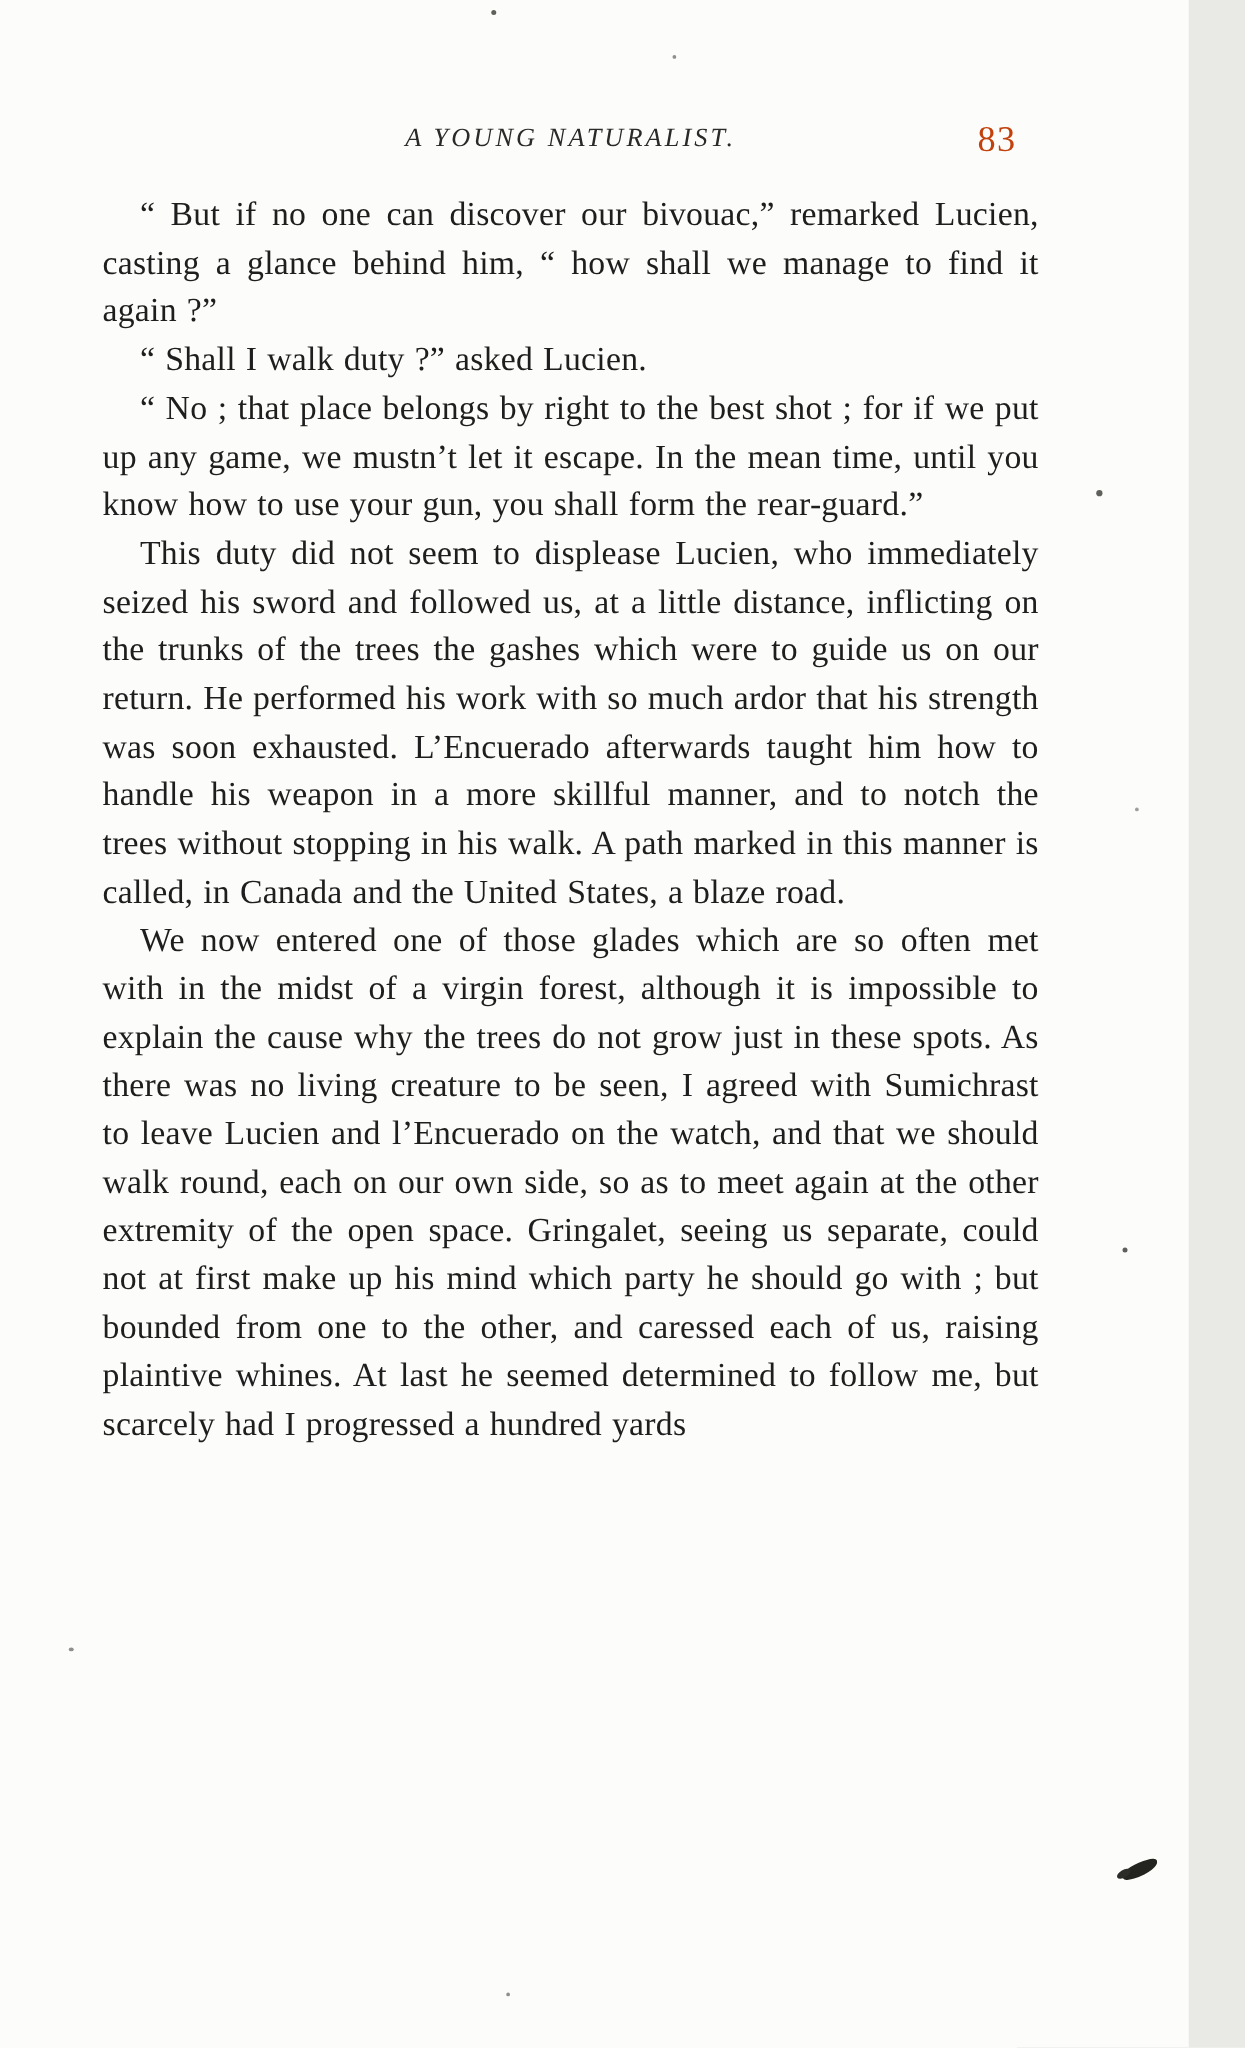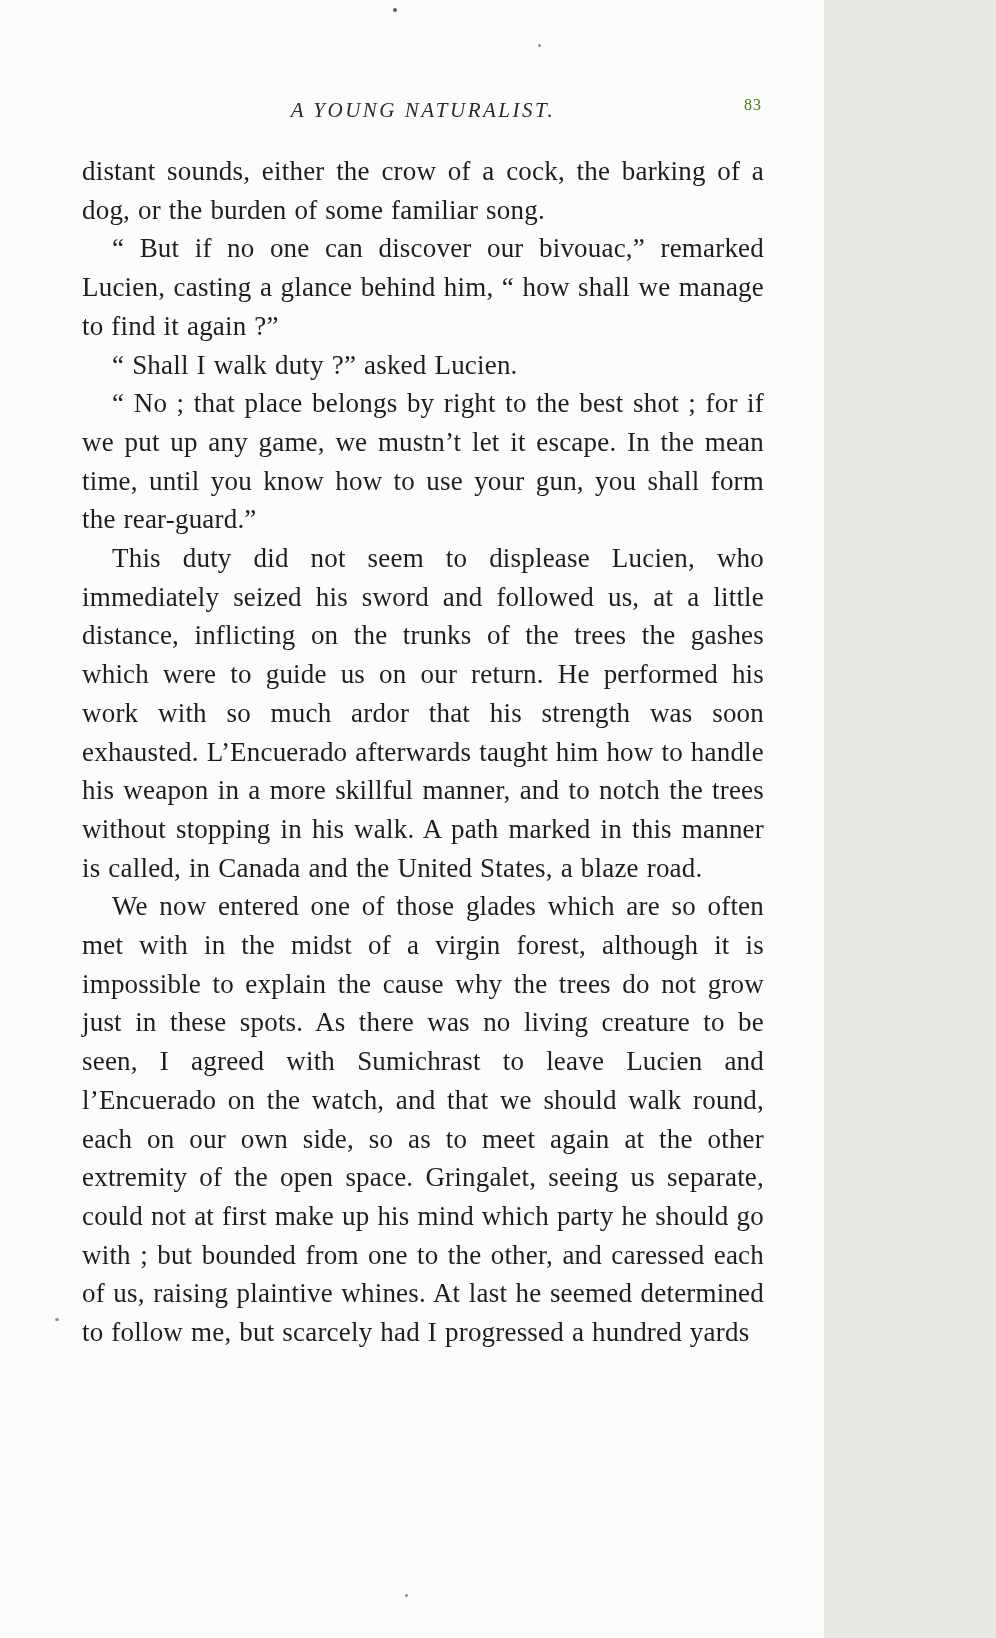--- a/index.html
+++ b/index.html
@@ -2,50 +2,50 @@
 <html><head>
 <meta charset="utf-8">
 <style>
   html, body {
     margin: 0;
     padding: 0;
     background: #e9e9e6;
   }
   .page {
     position: relative;
-    width: 824px;
+    width: 951px;
     height: 1638px;
     background: #fcfcfa;
     box-sizing: border-box;
-    padding: 98px 60px 40px 82px;
+    padding: 98px 120px 40px 82px;
     font-family: "Liberation Serif", "DejaVu Serif", serif;
     color: #1e1e1e;
     overflow: hidden;
   }
   .page-header {
     position: relative;
     height: 28px;
     margin-bottom: 26px;
   }
   .running-title {
     display: block;
     text-align: center;
     font-style: italic;
     font-size: 21px;
     letter-spacing: 2.5px;
     color: #2a2a28;
     white-space: nowrap;
   }
   .page-number {
     position: absolute;
-    right: 2px;
+    right: 18px;
     top: -2px;
-    font-size: 16px;
+    font-size: 29px;
     letter-spacing: 1px;
-    color: #4d7c0f;
+    color: #c2410c;
   }
   .page-body {
     font-size: 27px;
     line-height: 38.7px;
     text-align: justify;
     letter-spacing: 0.2px;
     word-spacing: 1px;
   }
   .para { margin: 0; }
   .para.indent { text-indent: 30px; }
@@ -87,21 +87,20 @@
 <body>
 
 <div class="page">
 
   <header class="page-header">
     <span class="running-title">A YOUNG NATURALIST.</span>
     <span class="page-number">83</span>
   </header>
 
   <main class="page-body">
-    <p class="para no-indent">distant sounds, either the crow of a cock, the barking of a dog, or the burden of some familiar song.</p>
     <p class="para indent">“ But if no one can discover our bivouac,” remarked Lucien, casting a glance behind him, “ how shall we manage to find it again ?”</p>
     <p class="para indent">“ Shall I walk duty ?” asked Lucien.</p>
     <p class="para indent">“ No ; that place belongs by right to the best shot ; for if we put up any game, we mustn’t let it escape.  In the mean time, until you know how to use your gun, you shall form the rear-guard.”</p>
     <p class="para indent">This duty did not seem to displease Lucien, who immediately seized his sword and followed us, at a little distance, inflicting on the trunks of the trees the gashes which were to guide us on our return.  He performed his work with so much ardor that his strength was soon exhausted. L’Encuerado afterwards taught him how to handle his weapon in a more skillful manner, and to notch the trees without stopping in his walk.  A path marked in this manner is called, in Canada and the United States, a blaze road.</p>
     <p class="para indent">We now entered one of those glades which are so often met with in the midst of a virgin forest, although it is impossible to explain the cause why the trees do not grow just in these spots.  As there was no living creature to be seen, I agreed with Sumichrast to leave Lucien and l’Encuerado on the watch, and that we should walk round, each on our own side, so as to meet again at the other extremity of the open space.  Gringalet, seeing us separate, could not at first make up his mind which party he should go with ; but bounded from one to the other, and caressed each of us, raising plaintive whines.  At last he seemed determined to follow me, but scarcely had I progressed a hundred yards</p>
   </main>
 
   <div class="speck" style="left:393px; top:8px; width:4px; height:4px;"></div>
   <div class="speck" style="left:538px; top:44px; width:3px; height:3px; opacity:.7;"></div>
   <div class="speck" style="left:877px; top:392px; width:5px; height:5px;"></div>

